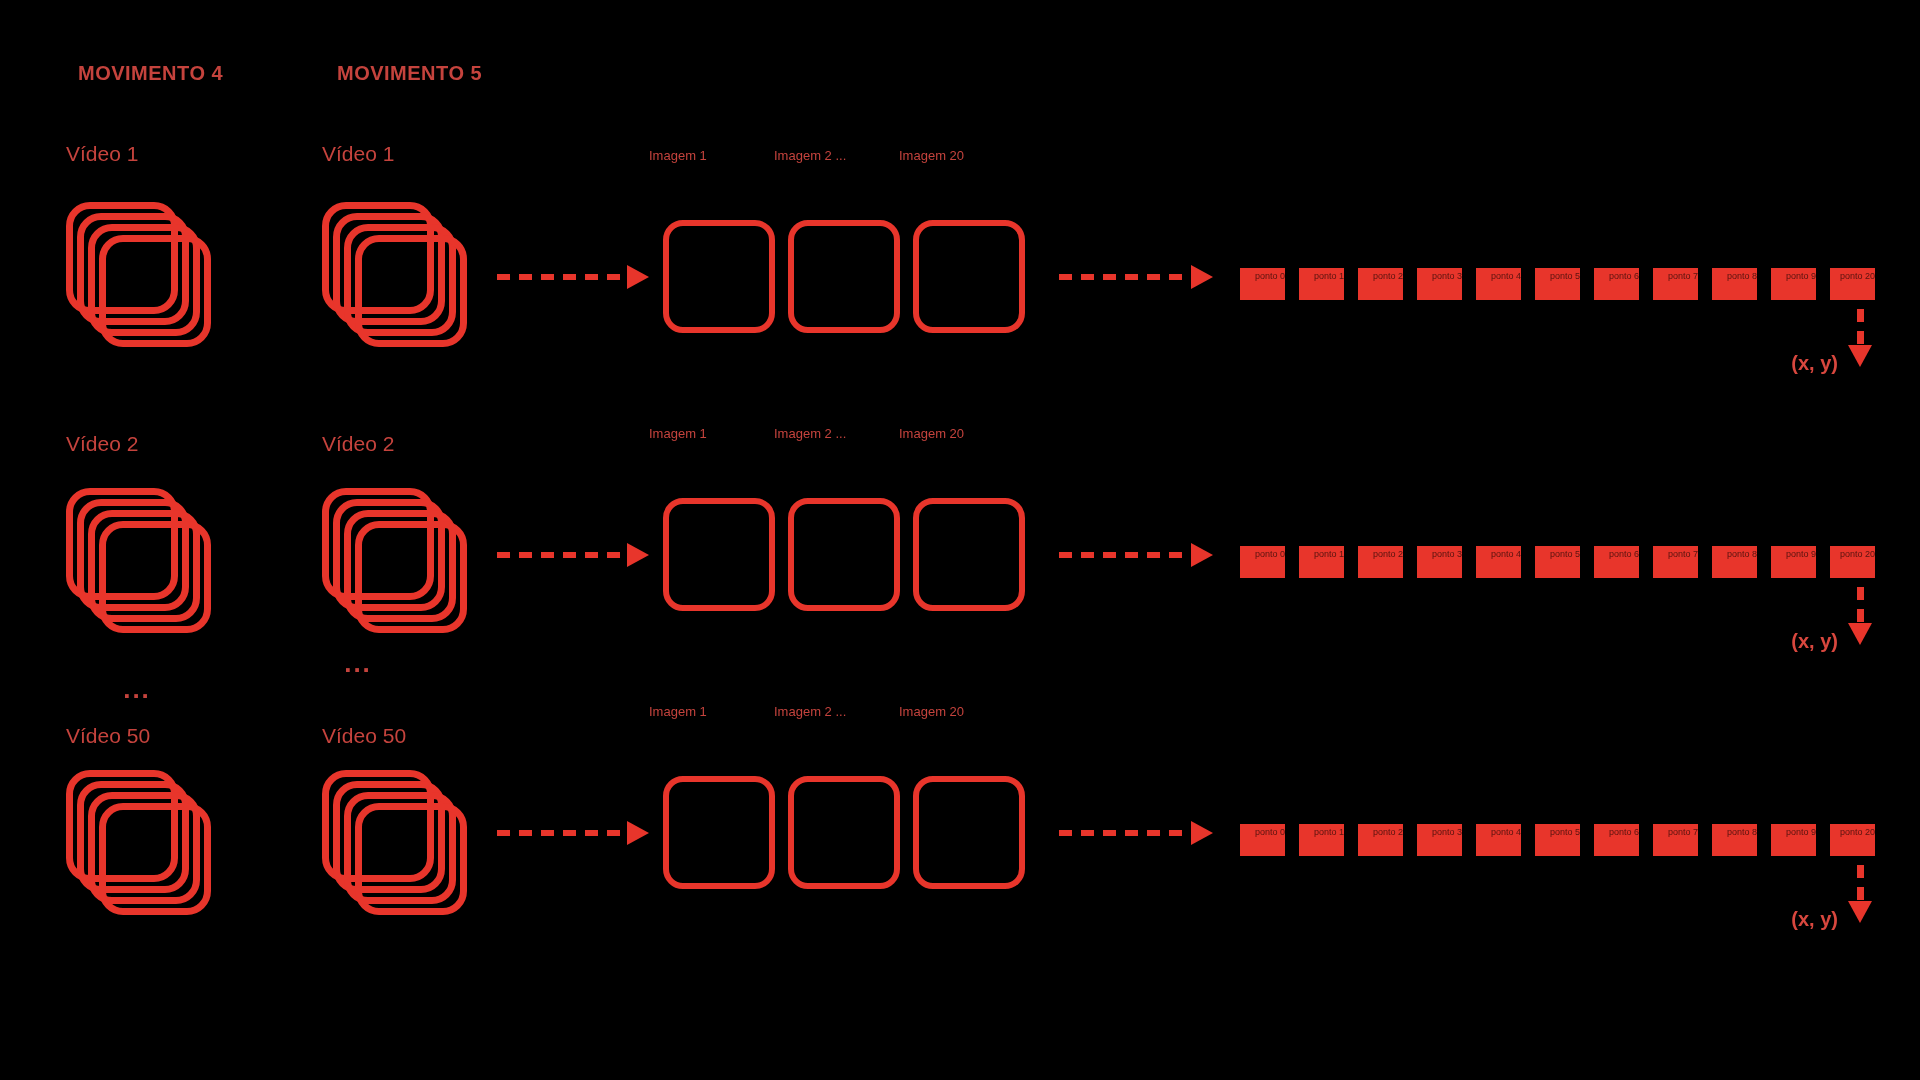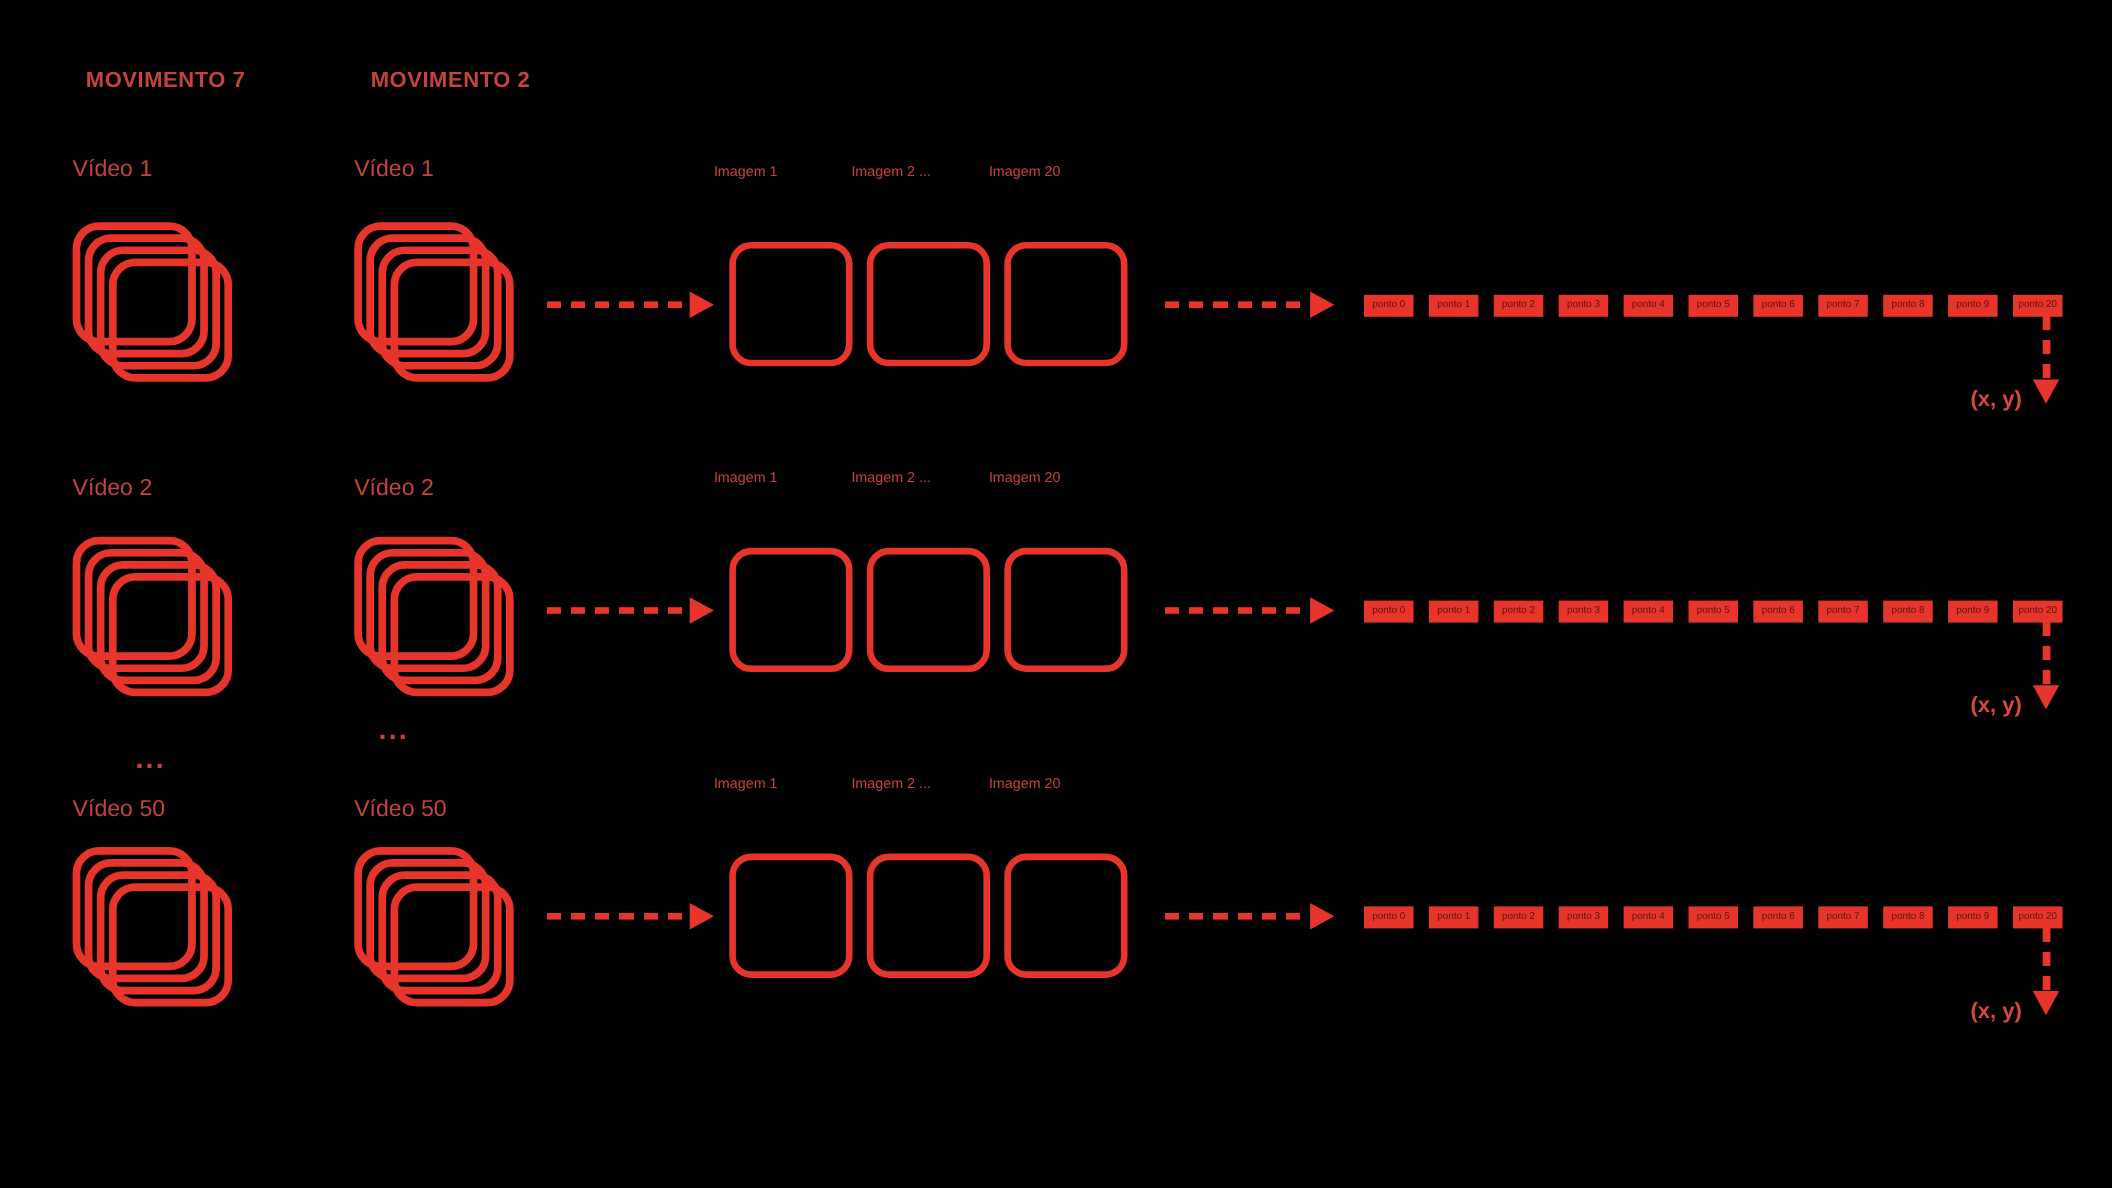--- a/index.html
+++ b/index.html
@@ -42,22 +42,22 @@
     height:6px;
     background:repeating-linear-gradient(90deg,var(--shape) 0 13px,transparent 13px 22px);
   }
   .hhead{
     width:0;height:0;border-top:12px solid transparent;
     border-bottom:12px solid transparent;border-left:22px solid var(--shape);
   }
   
   .dashbar{display:flex;gap:14px;height:16px;}
   .dash{
-    width:45px;height:20px;background:var(--shape);flex:0 0 45px;
-    color:var(--dashtext);font-size:9px;line-height:16px;text-align:center;
+    width:45px;height:32px;background:var(--shape);flex:0 0 45px;
+    color:var(--dashtext);font-size:9px;line-height:16px;text-align:right;
     overflow:hidden;white-space:nowrap;
   }
   
   .varrow{display:flex;flex-direction:column;align-items:center;width:24px;}
   .vline{
     width:7px;height:58px;
     background:repeating-linear-gradient(180deg,var(--shape) 0 13px,transparent 13px 22px);
   }
   .vhead{
     width:0;height:0;border-left:12px solid transparent;
@@ -70,22 +70,22 @@
   .dots{
     color:var(--label);font-size:26px;font-weight:bold;letter-spacing:2px;
     width:60px;text-align:center;line-height:10px;
   }
 </style>
 </head>
 <body>
 
 <div class="stage">
 
-  <div class="abs hdr" style="left:78px;top:62px">MOVIMENTO 7</div>
-  <div class="abs hdr" style="left:337px;top:62px">MOVIMENTO 2</div>
+  <div class="abs hdr" style="left:78px;top:62px">MOVIMENTO 4</div>
+  <div class="abs hdr" style="left:337px;top:62px">MOVIMENTO 5</div>
 
   <div class="abs vlabel" style="left:66px;top:142px;width:150px">Vídeo 1</div>
   <div class="abs stack" style="left:66px;top:202px">
     <span class="frame f0"></span>
     <span class="frame f1"></span>
     <span class="frame f2"></span>
     <span class="frame f3"></span>
   </div>
 
   <div class="abs vlabel" style="left:322px;top:142px;width:150px">Vídeo 1</div>

